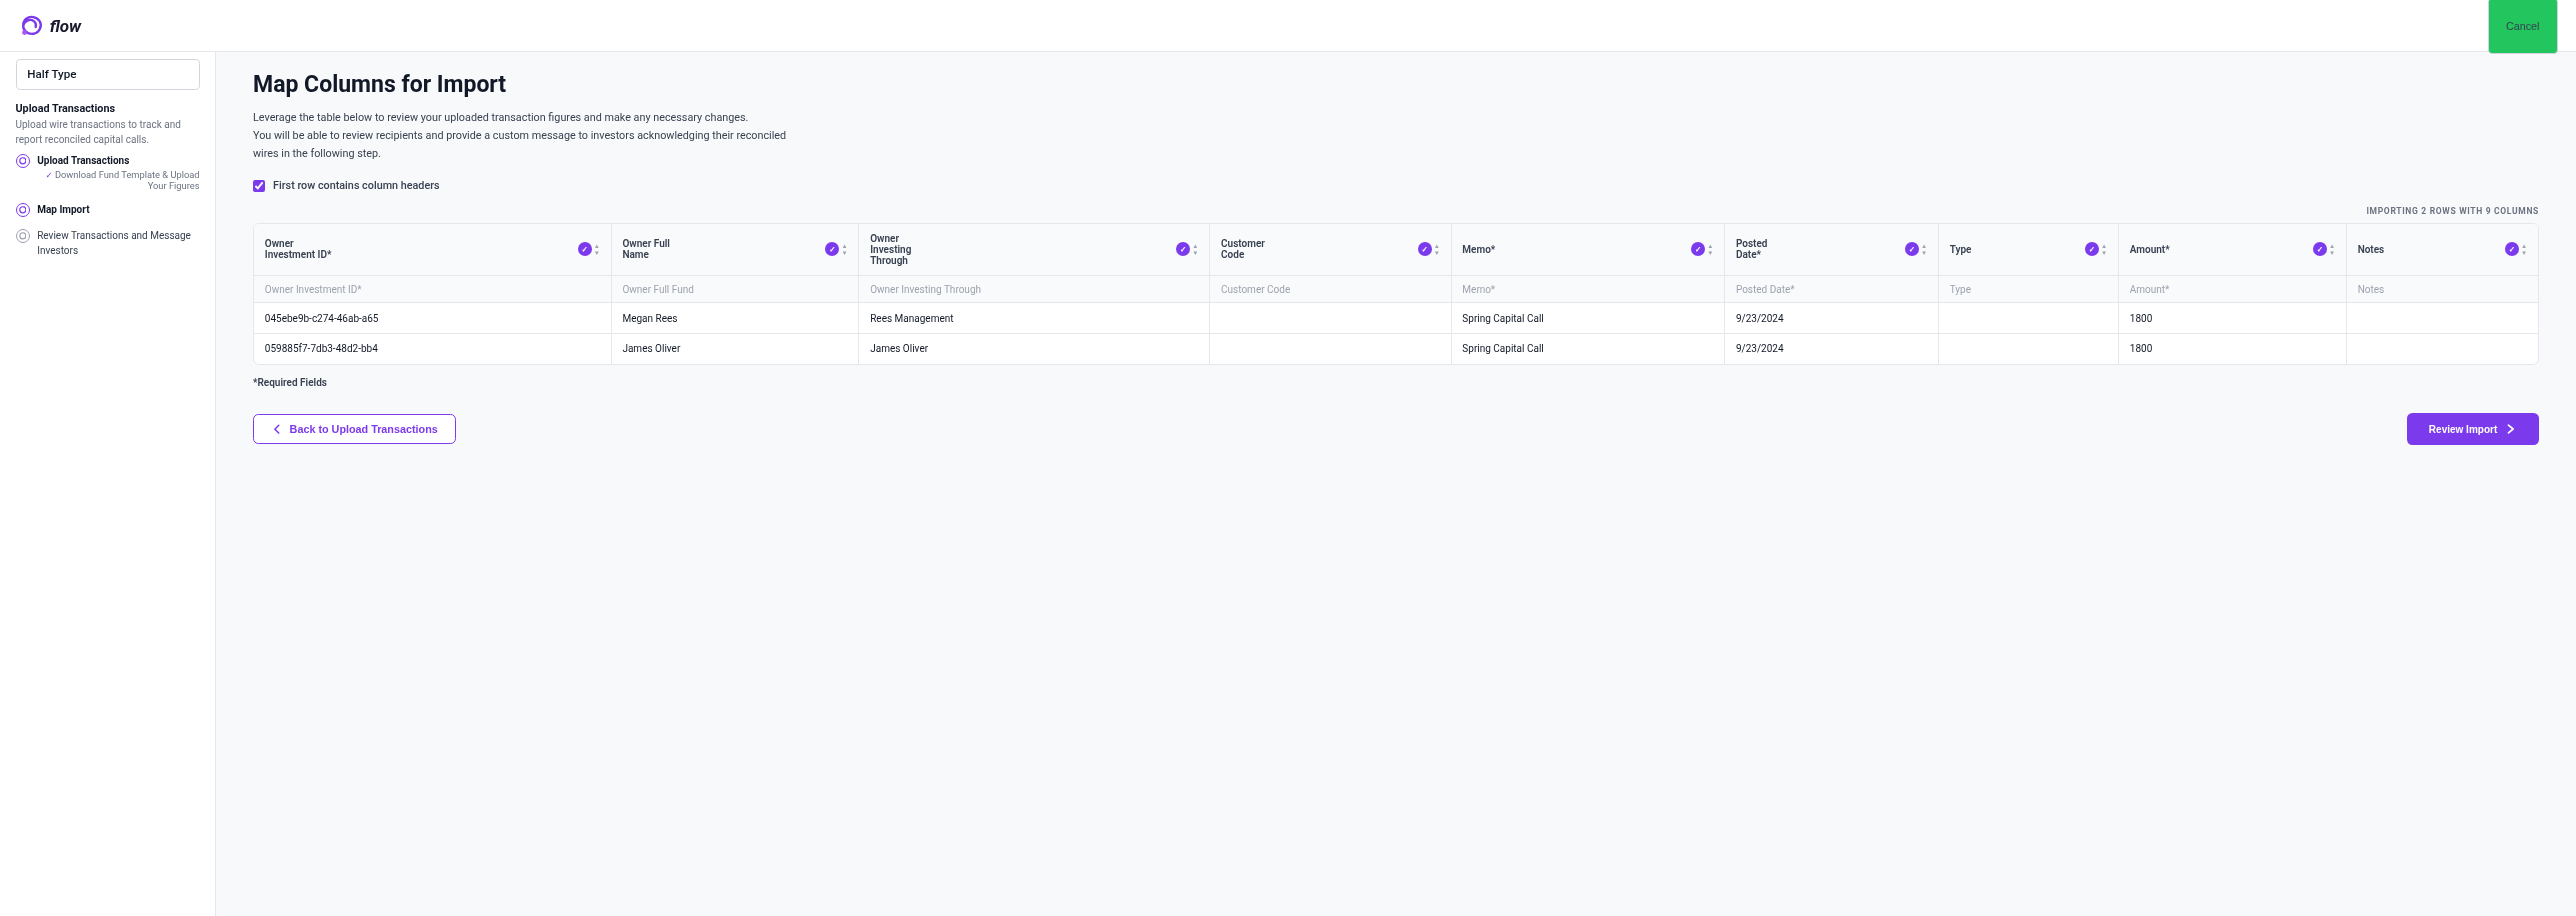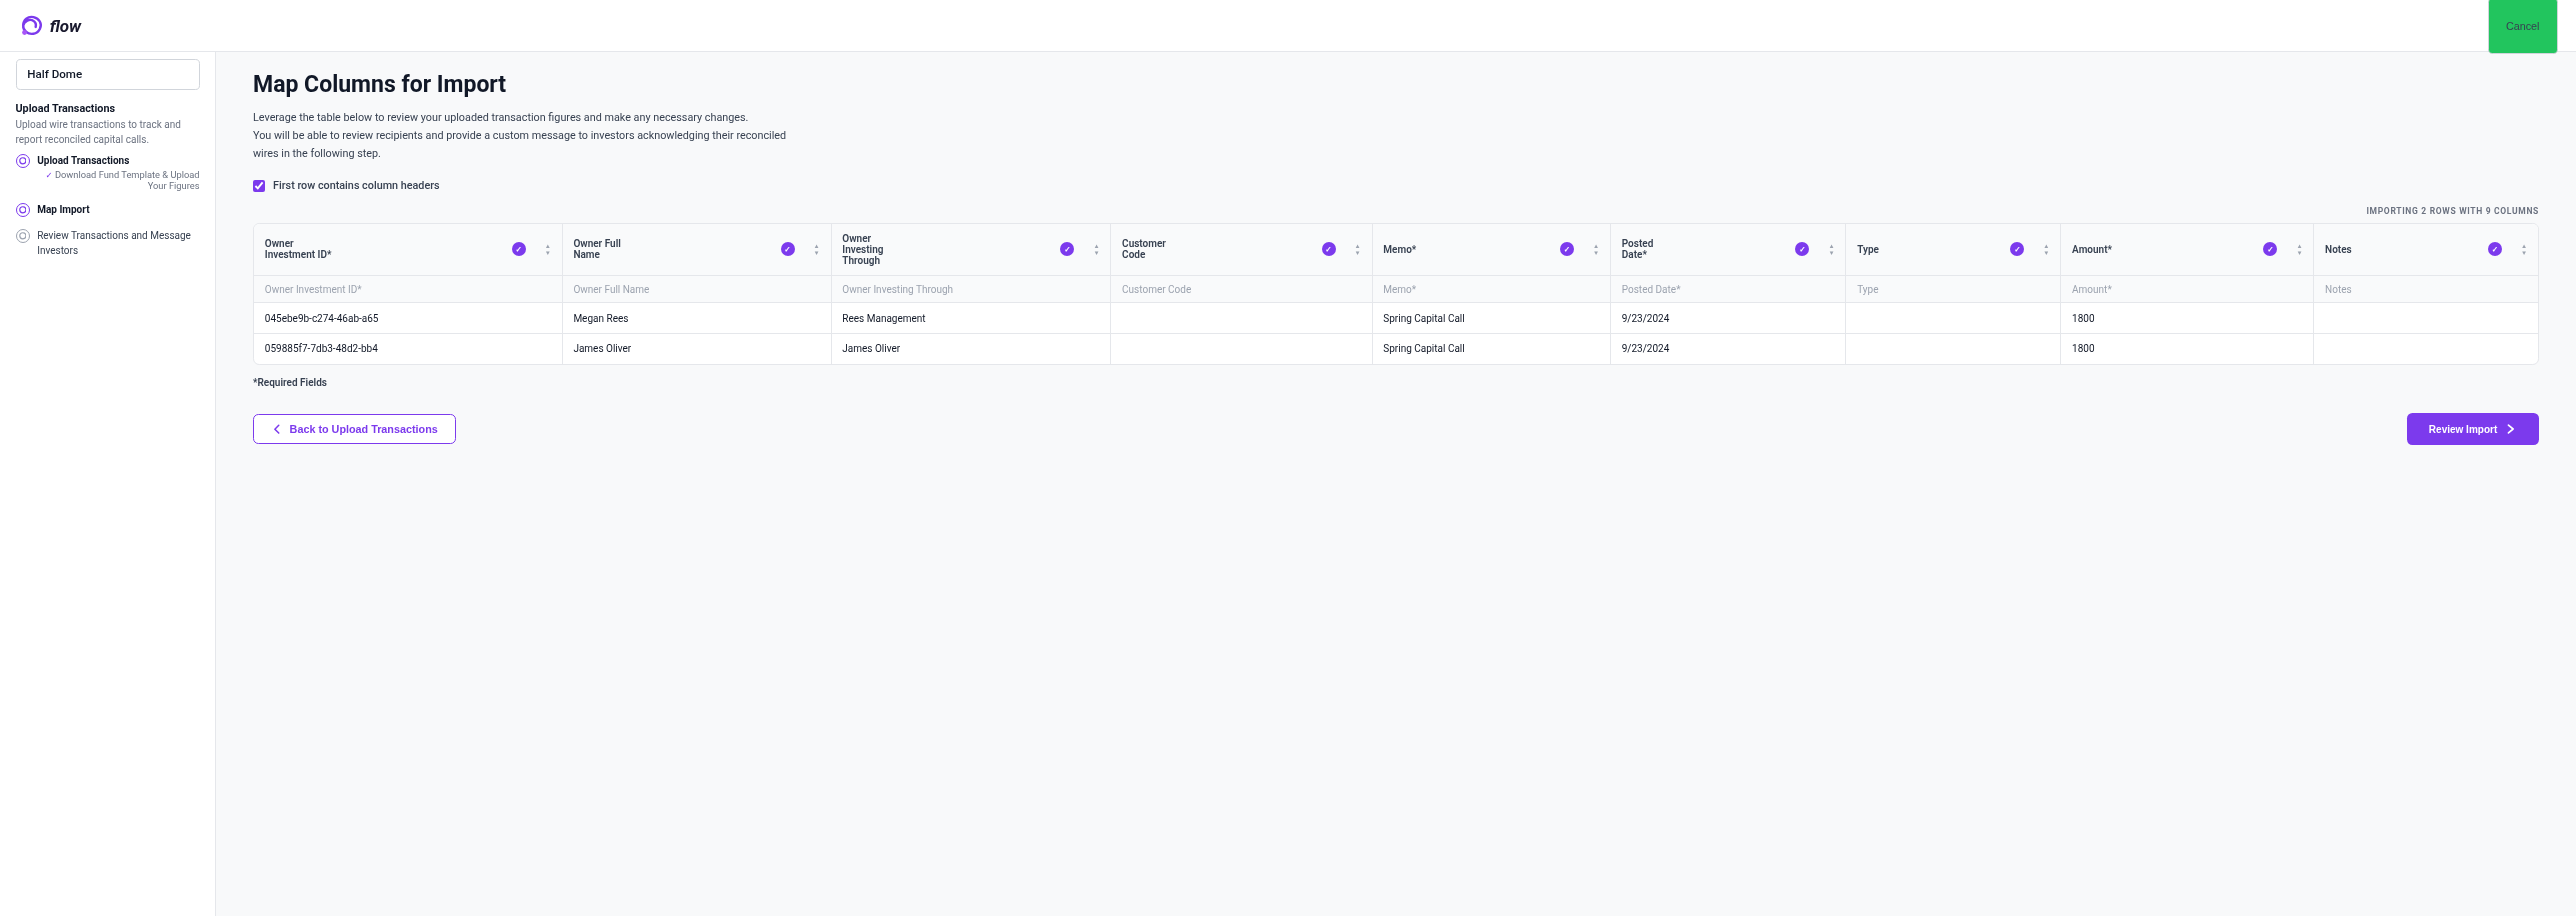--- a/index.html
+++ b/index.html
@@ -209,21 +209,21 @@
       font-weight: 600;
       color: #374151;
       text-align: left;
       border-right: 0.8px solid #e5e7eb;
       white-space: nowrap;
     }
     thead th:last-child { border-right: none; }
     .th-inner {
       display: flex;
       align-items: center;
-      gap: 19px;
+      gap: 2px;
     }
     .th-label {
       flex: 1;
     }
     .th-check {
       width: 14px;
       height: 14px;
       background: #7c3aed;
       border-radius: 50%;
       display: flex;
@@ -319,21 +319,21 @@
       <circle cx="8" cy="28" r="3.5" fill="#a855f7"></circle>
     </svg>
     <span class="logo-text">flow</span>
   </div>
   <button class="cancel-btn">Cancel</button>
 </div>
 
 <div class="layout">
 
   <aside class="sidebar">
-    <div class="fund-selector">Half Dome</div>
+    <div class="fund-selector">Half Type</div>
 
     <div>
       <div class="sidebar-section-title">Upload Transactions</div>
       <div class="sidebar-section-desc">Upload wire transactions to track and report reconciled capital calls.</div>
 
       <div class="sidebar-steps">
 
         <div class="sidebar-step">
           <div class="step-indicator active">
             <svg width="7.7" height="7.7" viewBox="0 0 10 10">
@@ -492,21 +492,21 @@
                   <span class="th-arrow">▼</span>
                 </div>
               </div>
             </th>
           </tr>
         </thead>
         <tbody>
 
           <tr class="placeholder-row">
             <td>Owner Investment ID*</td>
-            <td>Owner Full Name</td>
+            <td>Owner Full Fund</td>
             <td>Owner Investing Through</td>
             <td>Customer Code</td>
             <td>Memo*</td>
             <td>Posted Date*</td>
             <td>Type</td>
             <td>Amount*</td>
             <td>Notes</td>
           </tr>
 
           <tr class="data-row">

